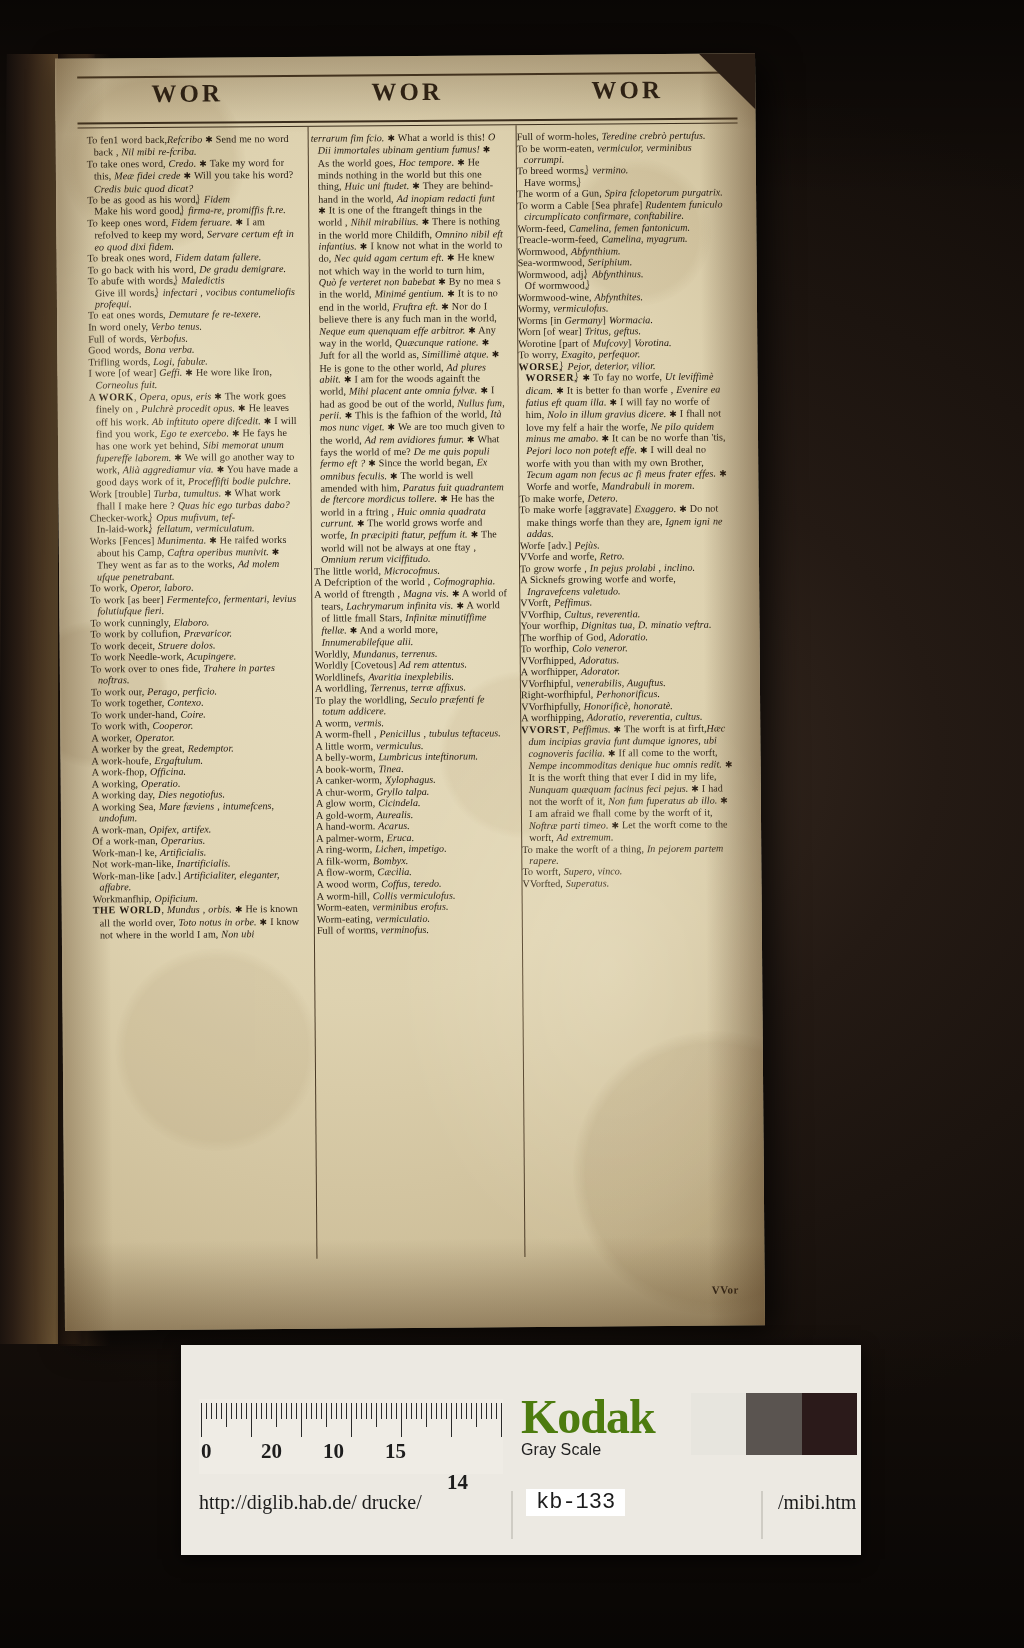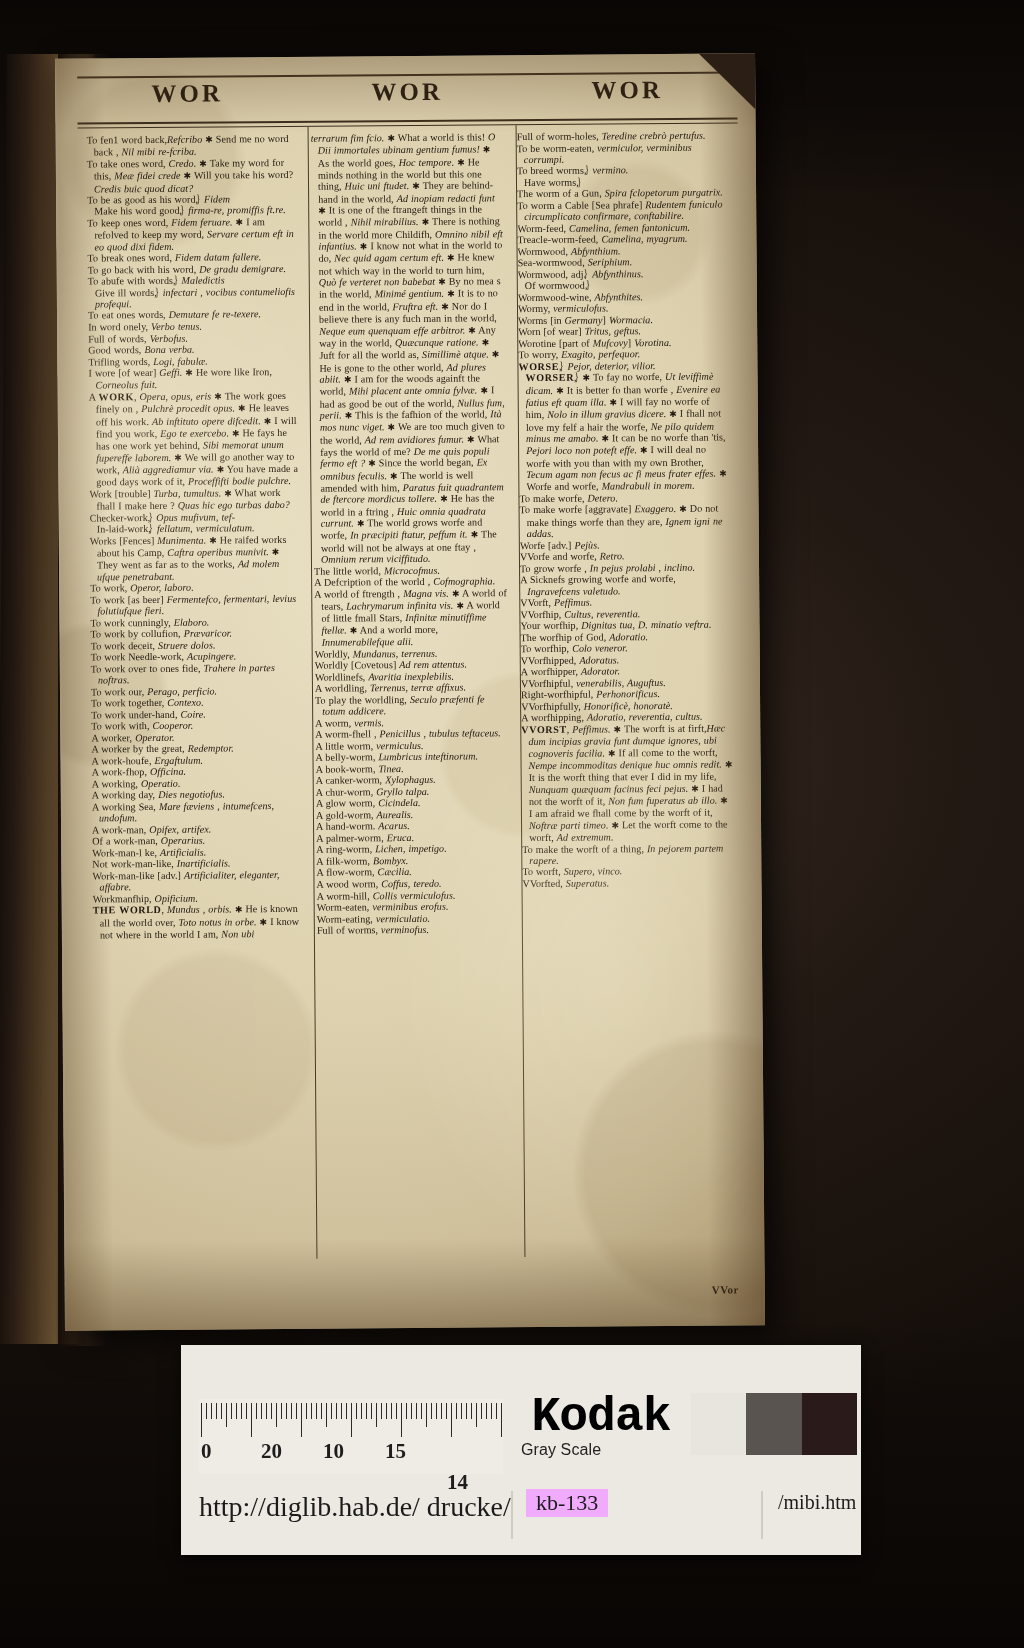--- a/index.html
+++ b/index.html
@@ -151,40 +151,40 @@
   .ruler .tick{position:absolute;top:0;width:1px;background:#2a2a2a;}
   .ruler .nums{
     position:absolute;left:0;top:40px;width:304px;height:26px;
     font-family:"Liberation Serif", serif;font-size:21px;color:#1d1d1d;font-weight:700;
   }
   .ruler .nums span{position:absolute;top:0;}
   .kodak{
     position:absolute;left:340px;top:50px;width:160px;
   }
   .kodak .kword{
-    font-family:Liberation Mono, monospace;
-    font-weight:700;font-size:48px;color:#000000;line-height:44px;letter-spacing:-1px;text-align:center;
+    font-family:Liberation Serif, serif;
+    font-weight:700;font-size:48px;color:#4d7c0f;line-height:44px;letter-spacing:-1px;
   }
   .kodak .gray{
     font-family:"Liberation Sans", sans-serif;
     font-size:16px;color:#222;margin-top:2px;letter-spacing:.1px;
   }
   .patches{position:absolute;left:510px;top:48px;width:166px;height:62px;display:flex;}
   .patch{flex:1;height:62px;}
   .urlrow{
     position:absolute;left:0;top:140px;width:680px;height:52px;
   }
   .urlrow .u1{
     position:absolute;left:18px;top:6px;
-    font-family:"Liberation Serif", serif;font-size:28px;color:#1b1b1b;
+    font-family:"Liberation Serif", serif;font-size:20px;color:#1b1b1b;
   }
   .urlrow .u2{
     position:absolute;left:345px;top:4px;
-    font-family:Liberation Serif, serif;font-size:22px;color:#1b1b1b;
-    background:#f0abfc;padding:1px 10px;
+    font-family:Liberation Mono, monospace;font-size:22px;color:#1b1b1b;
+    background:#ffffff;padding:1px 10px;
   }
   .urlrow .u3{
     position:absolute;left:597px;top:6px;
     font-family:"Liberation Serif", serif;font-size:20px;color:#1b1b1b;
   }
   .target .divider{
     position:absolute;background:#cfccc4;width:2px;
   }
 </style>
 </head>

